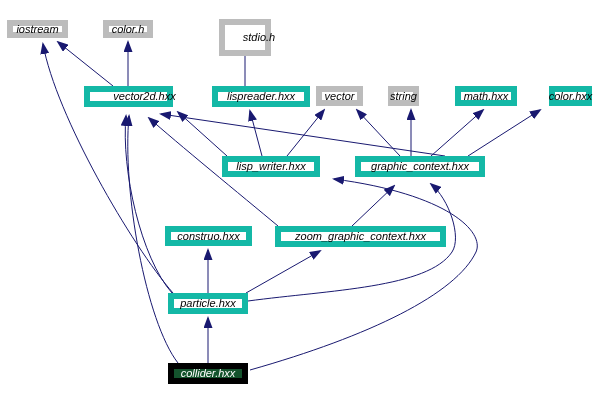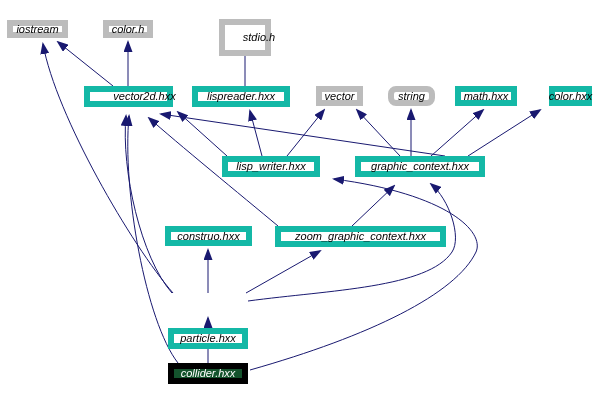--- a/index.html
+++ b/index.html
@@ -62,25 +62,25 @@
         <path d="M208,363 L208,318" class="edge" stroke="#191970" marker-end="url(#arrowhead)"></path>
         <path d="M178,363 C146,322 122,190 129,116" class="edge" stroke="#191970" marker-end="url(#arrowhead)"></path>
         <path d="M250,370 C370,336 456,294 476,252 C485,232 448,194 334,179" class="edge" stroke="#191970" marker-end="url(#arrowhead)"></path>
       </g>
   </svg>
   <div id="node-layer">
       <div class="node system" style="left: 7px; top: 20px; width: 61px; height: 18px;">iostream</div>
       <div class="node system" style="left: 103px; top: 20px; width: 50px; height: 18px;">color.h</div>
       <div class="node system" style="left: 219px; top: 19px; width: 52px; height: 37px; padding-left: 28px;">stdio.h</div>
       <div class="node file" style="left: 84px; top: 86px; width: 89px; height: 21px; padding-left: 32px;">vector2d.hxx</div>
-      <div class="node file" style="left: 192px; top: 86px; width: 98px; height: 21px;">lispreader.hxx</div>
+      <div class="node file" style="left: 212px; top: 86px; width: 98px; height: 21px;">lispreader.hxx</div>
       <div class="node system" style="left: 316px; top: 86px; width: 47px; height: 20px; text-align: right;">vector</div>
-      <div class="node system" style="left: 388px; top: 86px; width: 47px; height: 20px; border-radius: 8px;">string</div>
+      <div class="node system" style="left: 388px; top: 86px; width: 31px; height: 20px;">string</div>
       <div class="node file" style="left: 455px; top: 86px; width: 62px; height: 20px;">math.hxx</div>
       <div class="node file" style="left: 542px; top: 86px; width: 43px; height: 20px; margin-left: 7px;">color.hxx</div>
       <div class="node file" style="left: 222px; top: 156px; width: 98px; height: 21px;">lisp_writer.hxx</div>
       <div class="node file" style="left: 345px; top: 156px; width: 130px; height: 21px; margin-left: 10px;">graphic_context.hxx</div>
       <div class="node file" style="left: 165px; top: 226px; width: 87px; height: 20px;">construo.hxx</div>
       <div class="node file" style="left: 275px; top: 226px; width: 171px; height: 21px;">zoom_graphic_context.hxx</div>
-      <div class="node file" style="left: 168px; top: 293px; width: 80px; height: 21px; margin-top: 35px;">particle.hxx</div>
+      <div class="node file" style="left: 168px; top: 293px; width: 80px; height: 21px;">particle.hxx</div>
       <div class="node root" style="left: 168px; top: 363px; width: 80px; height: 21px;">collider.hxx</div>
     </div>
 </div>
 
 </body></html>

